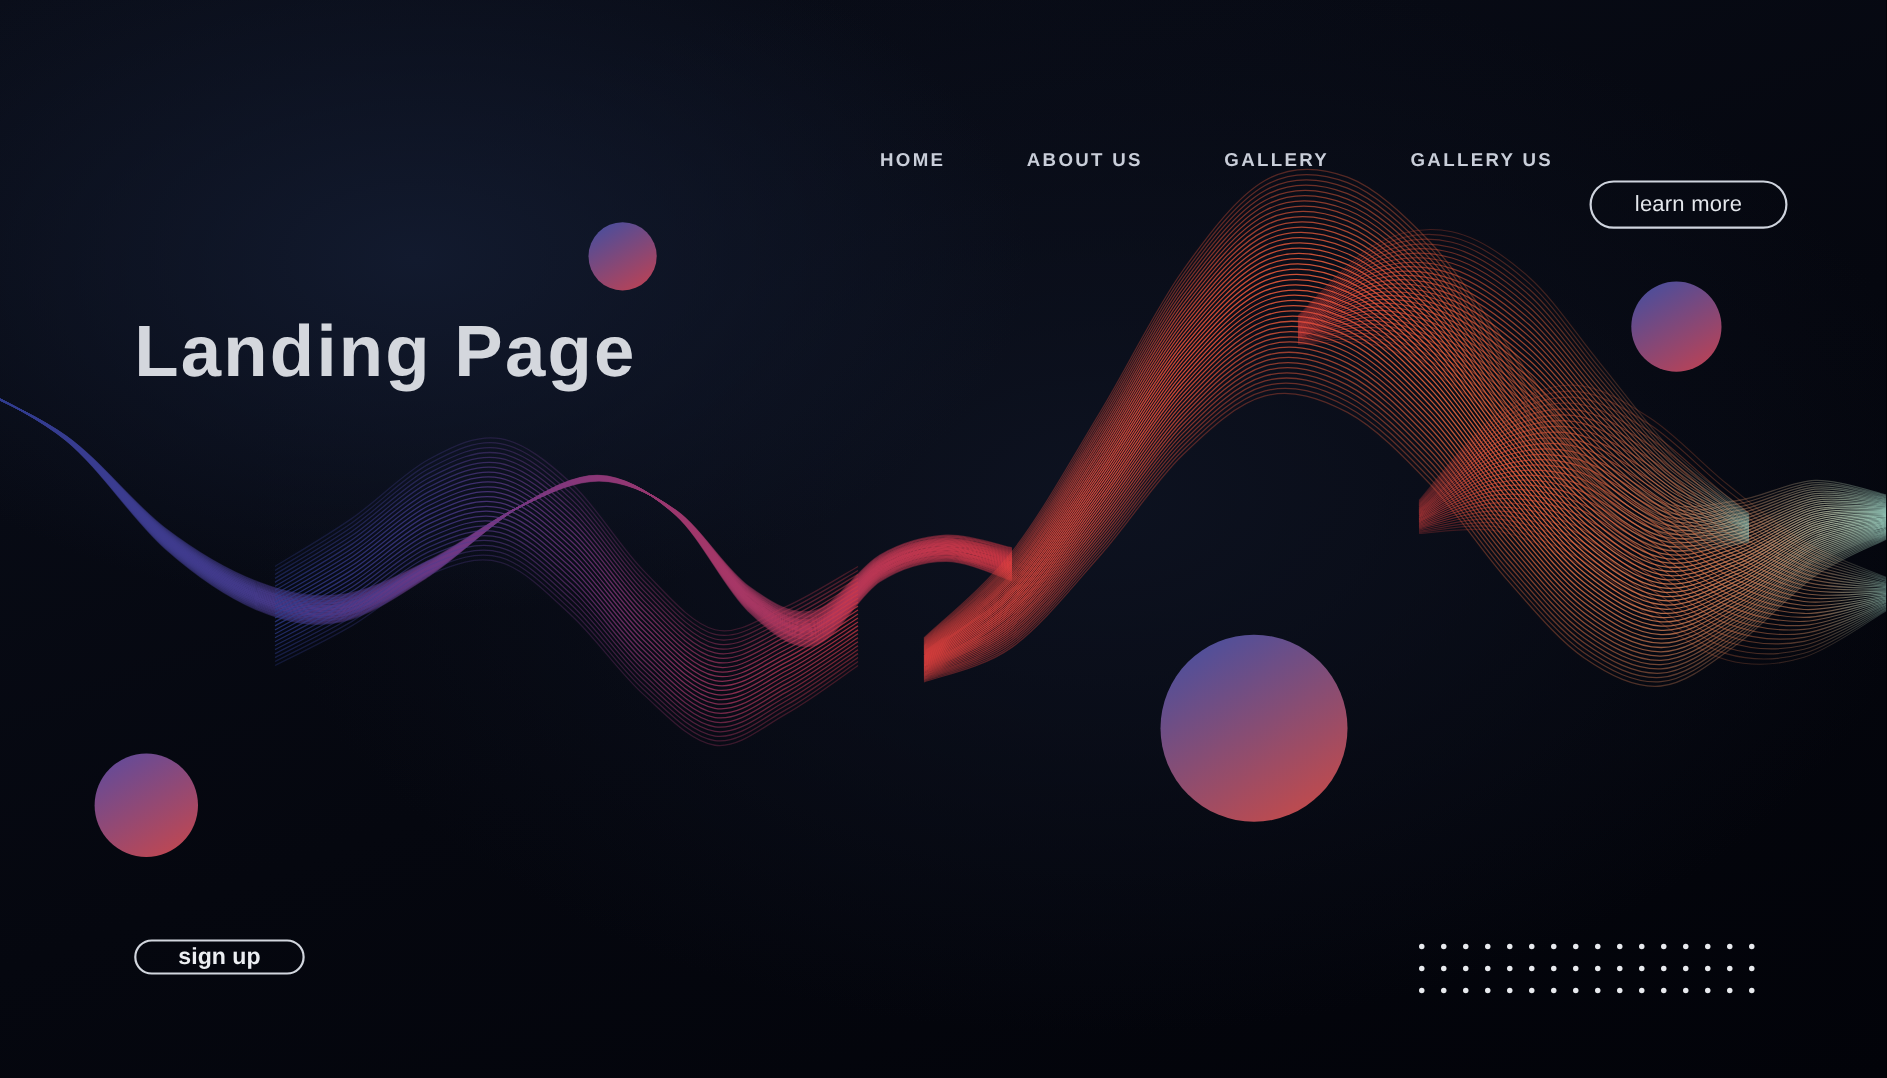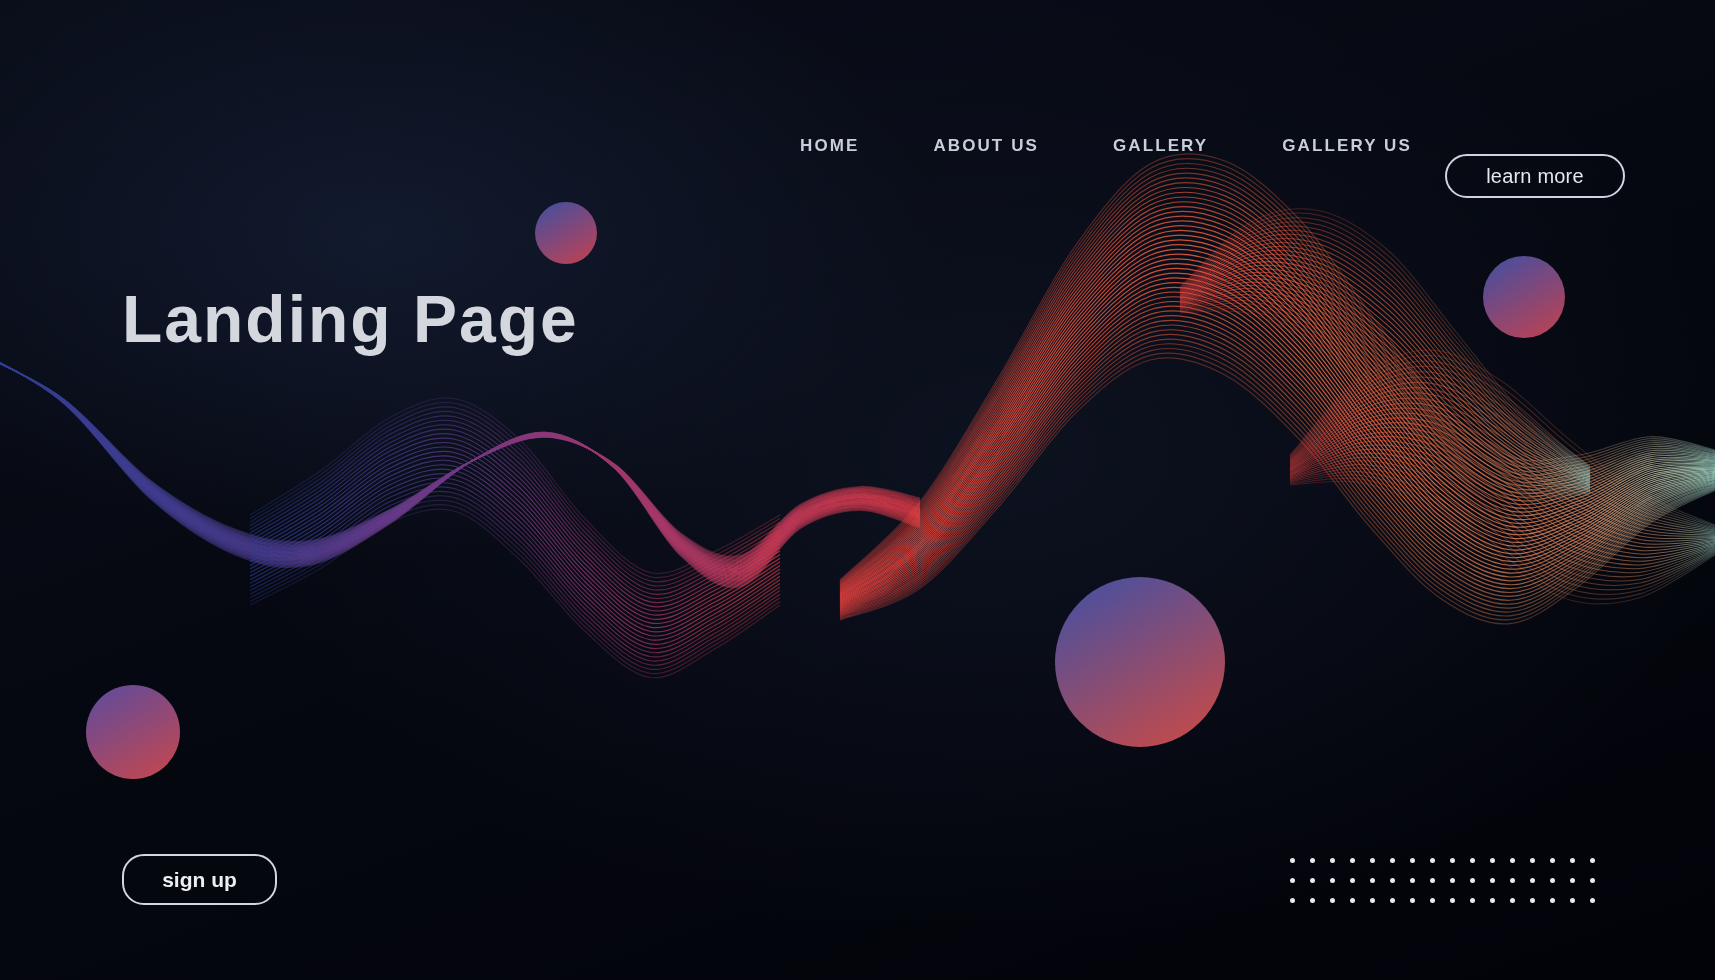--- a/index.html
+++ b/index.html
@@ -49,21 +49,21 @@
   .nav-link {
     color:#c9ced9; font-size:17px; font-weight:bold;
     letter-spacing:2.1px; text-decoration:none; white-space:nowrap;
     padding:0 0;
   }
   .nav-item { padding:0 29px; }
   .nav-item:first-child { padding-left:0; }
   .nav-item:last-child { padding-right:0; }
 
   .learn-more {
-    position:absolute; right:90px; top:154px;
+    position:absolute; right:90px; top:164px;
     display:flex; align-items:center; justify-content:center;
     width:180px; height:44px;
     border:2px solid #cfd4de; border-radius:24px;
     background:transparent; color:#e4e7ec;
     font-size:20px; font-family:"Liberation Sans", sans-serif;
     letter-spacing:.2px; cursor:pointer;
   }
 
   
   .hero { position:absolute; left:122px; top:285px; z-index:40; width:640px; }
@@ -73,21 +73,21 @@
   }
   .hero-copy {
     margin-top:18px;
     color:#d7dae1; font-size:17.5px; font-style:italic;
     line-height:1.55; max-width:600px;
   }
 
   .signup {
     position:absolute; left:122px; top:854px; z-index:40;
     display:flex; align-items:center; justify-content:center;
-    width:155px; height:51px;
+    width:155px; height:32px;
     border:2px solid #d2d6de; border-radius:22px;
     background:transparent; color:#eceef2;
     font-size:21px; font-weight:bold;
     font-family:"Liberation Sans", sans-serif;
     cursor:pointer;
   }
 
   
   .dot-grid {
     position:absolute; left:1290px; top:858px; z-index:40;

